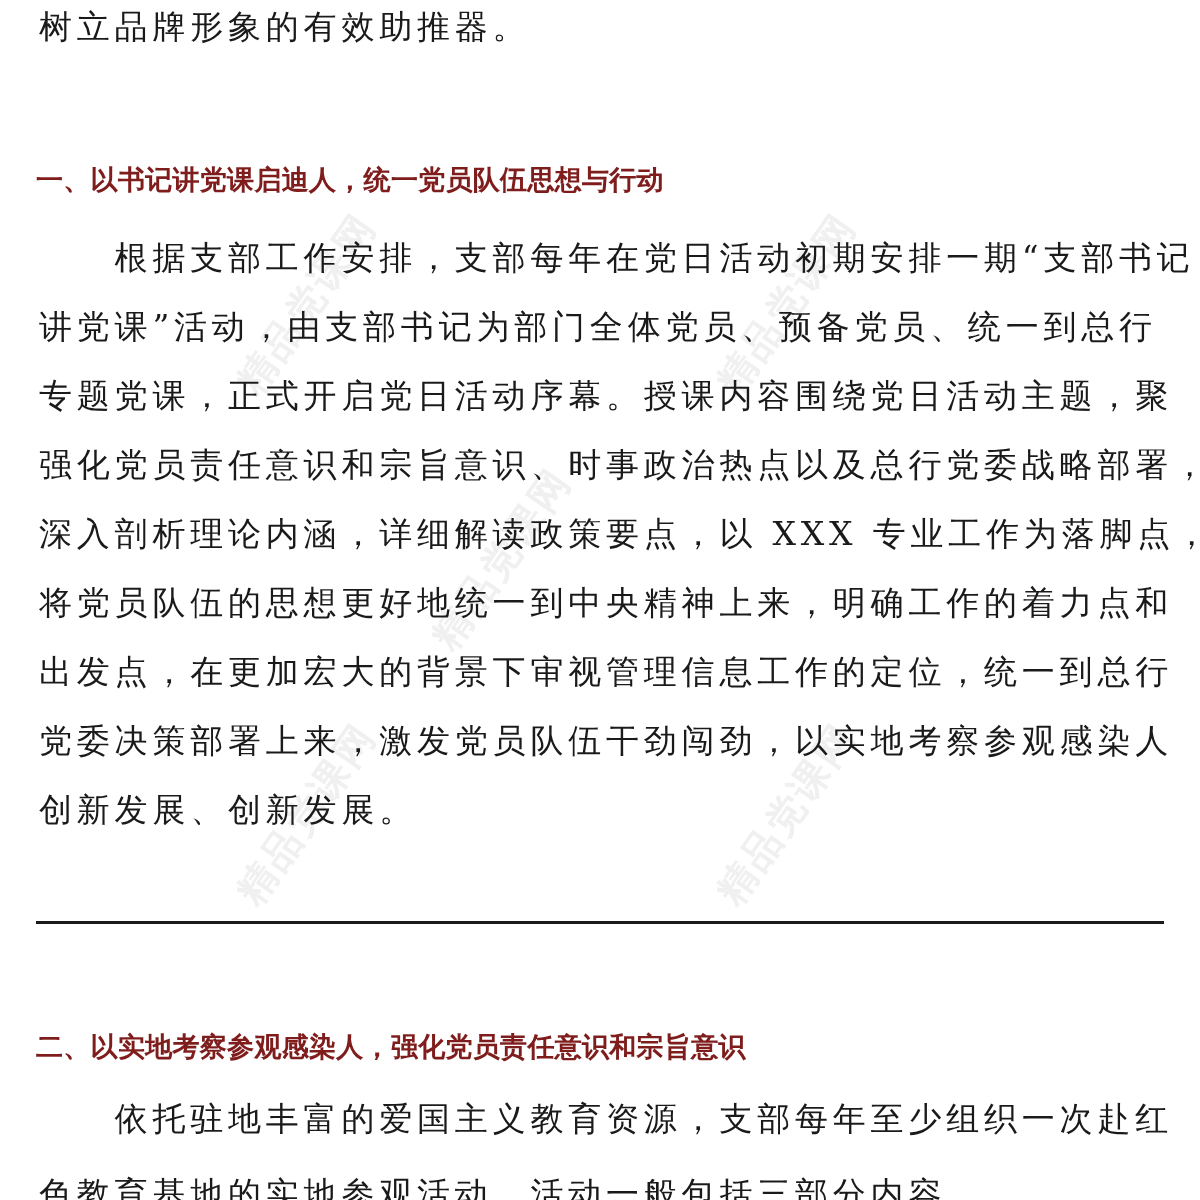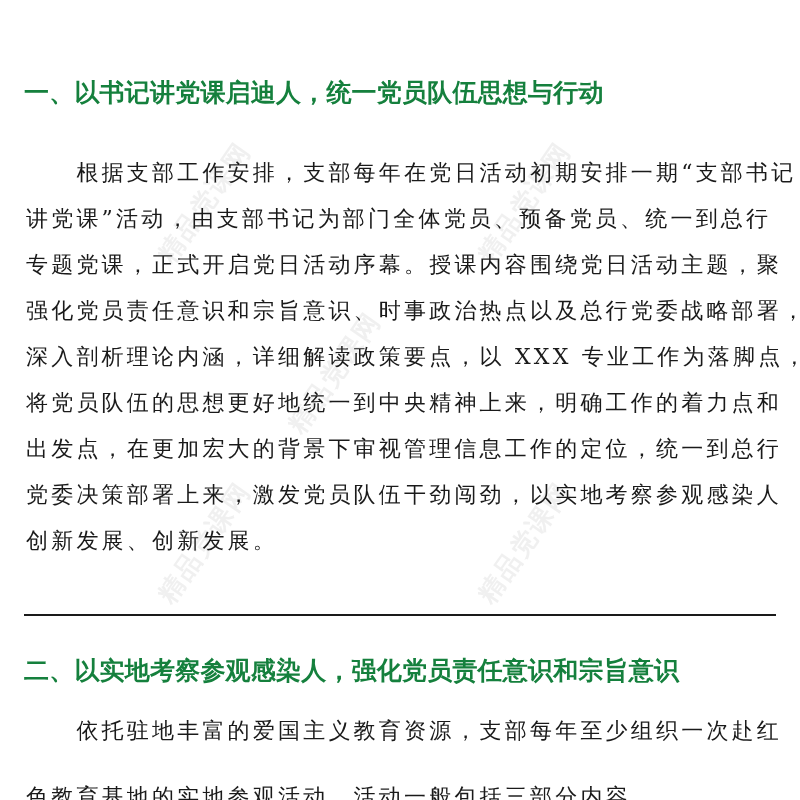--- a/index.html
+++ b/index.html
@@ -26,26 +26,27 @@
       font-size: 22px;
       letter-spacing: 3.2px;
       white-space: nowrap;
       line-height: 30px;
       font-weight: 300;
     }
     .heading {
       position: absolute;
       left: 24px;
       font-family: "DejaVu Sans", "Liberation Sans", sans-serif;
-      font-size: 25px;
+      font-size: 18px;
       font-weight: 600;
       white-space: nowrap;
       line-height: 30px;
       letter-spacing: 0.2px;
-      color: #15803d;
+      color: #7f1d1d;
+      margin-top: 28px;
     }
     .divider {
       position: absolute;
       left: 24px;
       top: 614px;
       width: 752px;
       height: 2px;
       background: #1a1a1a;
     }
     .watermark {
@@ -65,37 +66,38 @@
 <body>
 
 <div class="page">
 
   <div class="watermark" style="left:150px; top:250px;">精品党课网</div>
   <div class="watermark" style="left:470px; top:250px;">精品党课网</div>
   <div class="watermark" style="left:280px; top:420px;">精品党课网</div>
   <div class="watermark" style="left:150px; top:590px;">精品党课网</div>
   <div class="watermark" style="left:470px; top:590px;">精品党课网</div>
 
+  <div class="line" style="top:4px;">树立品牌形象的有效助推器。</div>
 
   <div class="heading" style="top:78px;">一、以书记讲党课启迪人，统一党员队伍思想与行动</div>
 
   <div>
     <div class="line" style="top:158px;">　　根据支部工作安排，支部每年在党日活动初期安排一期“支部书记</div>
     <div class="line" style="top:204px;">讲党课”活动，由支部书记为部门全体党员、预备党员、统一到总行</div>
     <div class="line" style="top:250px;text-align:center;">专题党课，正式开启党日活动序幕。授课内容围绕党日活动主题，聚</div>
     <div class="line" style="top:296px;">强化党员责任意识和宗旨意识、时事政治热点以及总行党委战略部署，</div>
     <div class="line" style="top:342px;">深入剖析理论内涵，详细解读政策要点，以 XXX 专业工作为落脚点，</div>
     <div class="line" style="top:388px;">将党员队伍的思想更好地统一到中央精神上来，明确工作的着力点和</div>
     <div class="line" style="top:434px;">出发点，在更加宏大的背景下审视管理信息工作的定位，统一到总行</div>
     <div class="line" style="top:480px;">党委决策部署上来，激发党员队伍干劲闯劲，以实地考察参观感染人</div>
     <div class="line" style="top:526px;">创新发展、创新发展。</div>
   </div>
 
   <div class="divider"></div>
 
   <div class="heading" style="top:656px;">二、以实地考察参观感染人，强化党员责任意识和宗旨意识</div>
 
   <div>
-    <div class="line" style="top:716px;">　　依托驻地丰富的爱国主义教育资源，支部每年至少组织一次赴红</div>
+    <div class="line" style="top:732px;">　　依托驻地丰富的爱国主义教育资源，支部每年至少组织一次赴红</div>
     <div class="line" style="top:782px;">色教育基地的实地参观活动，活动一般包括三部分内容</div>
   </div>
 
 </div>
 
 </body></html>

